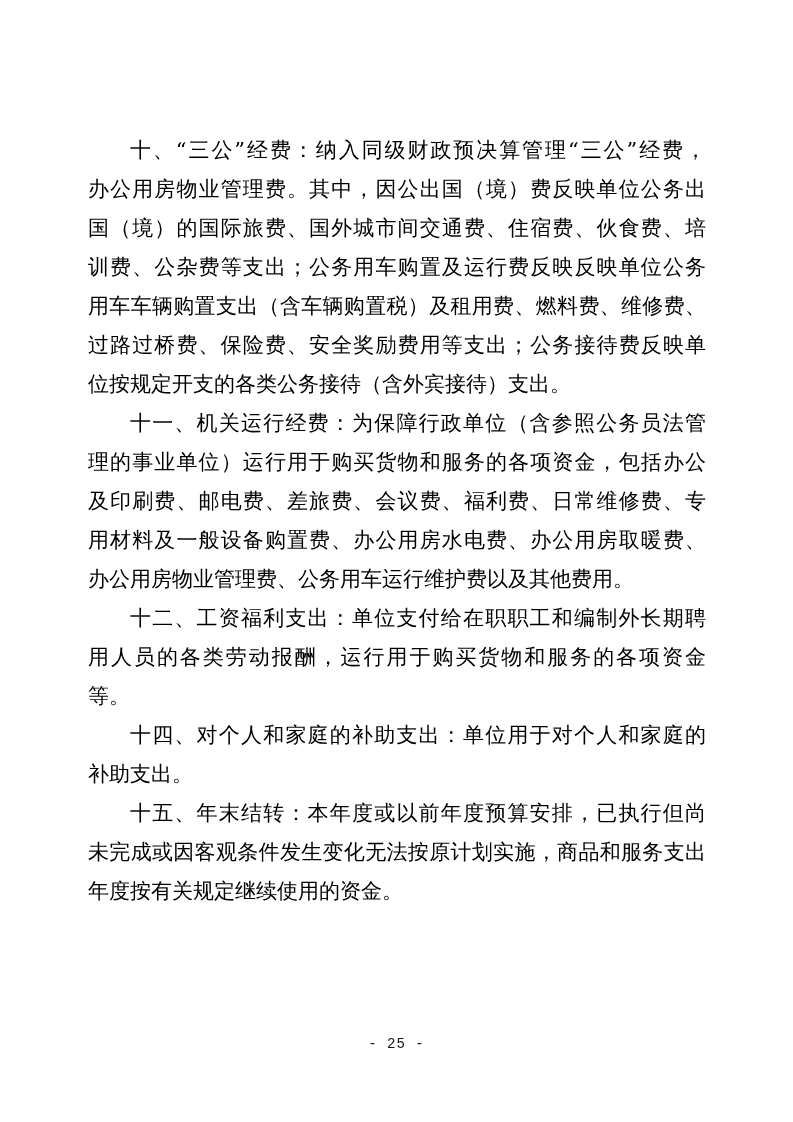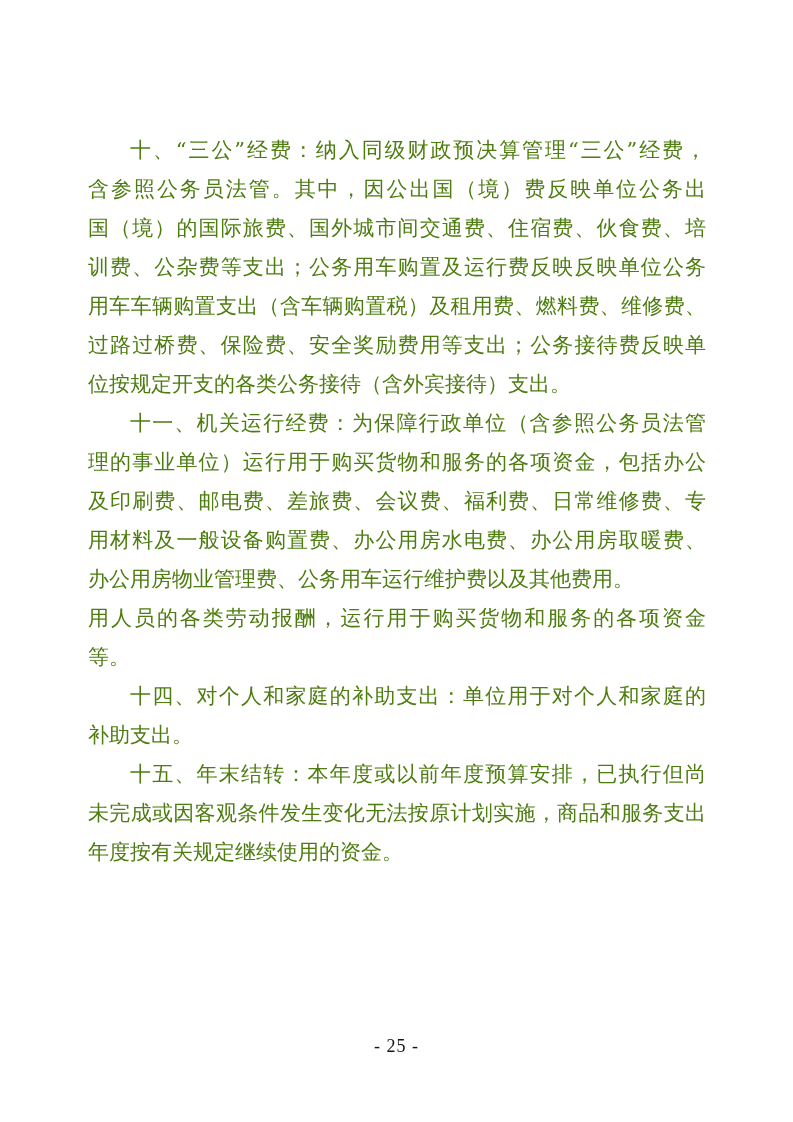--- a/index.html
+++ b/index.html
@@ -12,21 +12,21 @@
     width: 793px;
     height: 1122px;
     background: #ffffff;
     overflow: hidden;
   }
   .doc-body {
     position: absolute;
     left: 88px;
     top: 131px;
     width: 618px;
-    color: #4d7c0f;
+    color: #000000;
     font-size: 21px;
     font-weight: 500;
   }
   .paragraph { margin: 0; }
   .line {
     height: 39px;
     line-height: 39px;
     white-space: nowrap;
     text-align: justify;
     text-align-last: justify;
@@ -34,48 +34,49 @@
     overflow: hidden;
   }
   .line.first { text-indent: 42px; }
   .line.last { text-align-last: left; }
   .page-footer {
     position: absolute;
     left: 0;
     top: 1036px;
     width: 100%;
     text-align: center;
-    font-size: 18px;
+    font-size: 14px;
     color: #141414;
-    font-family: Liberation Serif, serif;
+    font-family: Liberation Mono, monospace;
     letter-spacing: 1px;
   }
 </style>
 </head>
 <body>
 
 <div class="page">
   <div class="doc-body">
       <div class="paragraph">
         <div class="line first">十、“三公”经费：纳入同级财政预决算管理“三公”经费，</div>
-        <div class="line">含参照公务员法管。其中，因公出国（境）费反映单位公务出</div>
+        <div class="line">办公用房物业管理费。其中，因公出国（境）费反映单位公务出</div>
         <div class="line">国（境）的国际旅费、国外城市间交通费、住宿费、伙食费、培</div>
         <div class="line">训费、公杂费等支出；公务用车购置及运行费反映反映单位公务</div>
         <div class="line">用车车辆购置支出（含车辆购置税）及租用费、燃料费、维修费、</div>
         <div class="line">过路过桥费、保险费、安全奖励费用等支出；公务接待费反映单</div>
         <div class="line last">位按规定开支的各类公务接待（含外宾接待）支出。</div>
       </div>
       <div class="paragraph">
         <div class="line first">十一、机关运行经费：为保障行政单位（含参照公务员法管</div>
         <div class="line">理的事业单位）运行用于购买货物和服务的各项资金，包括办公</div>
         <div class="line">及印刷费、邮电费、差旅费、会议费、福利费、日常维修费、专</div>
         <div class="line">用材料及一般设备购置费、办公用房水电费、办公用房取暖费、</div>
         <div class="line last">办公用房物业管理费、公务用车运行维护费以及其他费用。</div>
       </div>
       <div class="paragraph">
+        <div class="line first">十二、工资福利支出：单位支付给在职职工和编制外长期聘</div>
         <div class="line">用人员的各类劳动报酬，运行用于购买货物和服务的各项资金</div>
         <div class="line last">等。</div>
       </div>
       <div class="paragraph">
         <div class="line first">十四、对个人和家庭的补助支出：单位用于对个人和家庭的</div>
         <div class="line last">补助支出。</div>
       </div>
       <div class="paragraph">
         <div class="line first">十五、年末结转：本年度或以前年度预算安排，已执行但尚</div>
         <div class="line">未完成或因客观条件发生变化无法按原计划实施，商品和服务支出</div>

